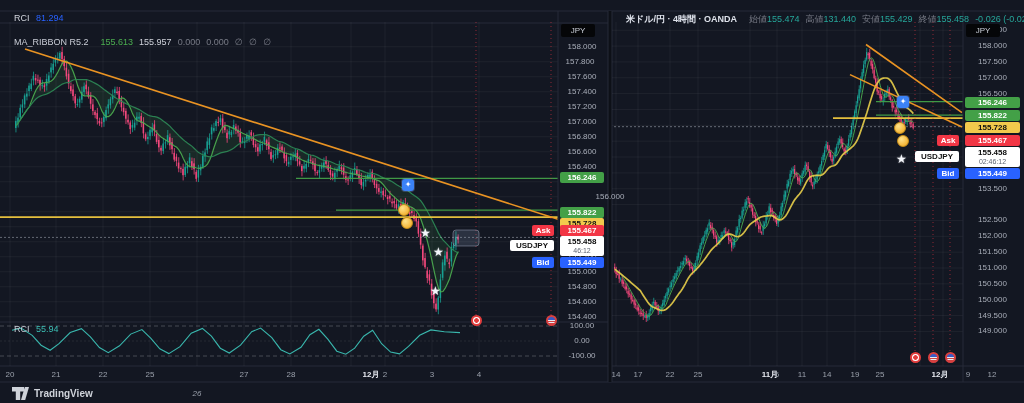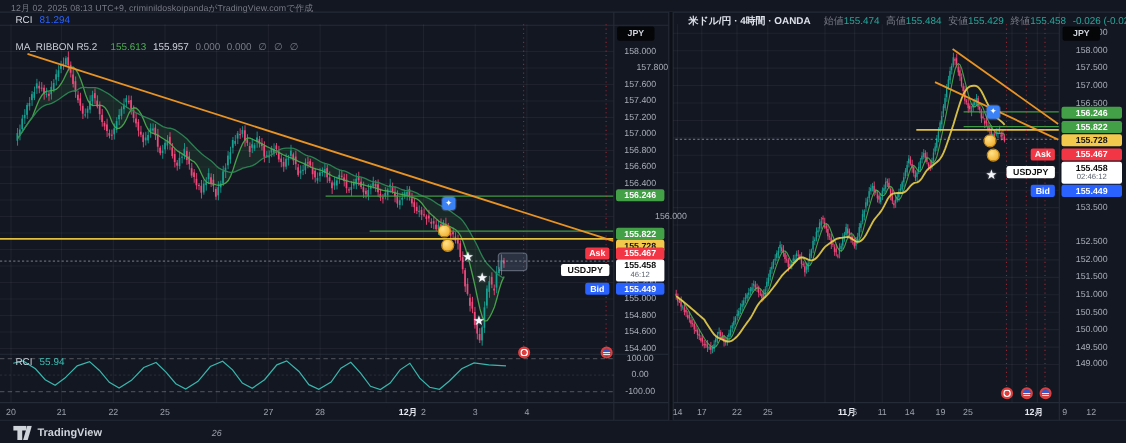--- a/index.html
+++ b/index.html
@@ -15,41 +15,40 @@
   .vR{color:#26a69a;}
   .mut{color:#787b86;margin-left:6px;letter-spacing:2px;}
   .tick{position:absolute;font-size:8px;color:#a8adb8;text-align:center;height:10px;line-height:10px;}
   .tlab{position:absolute;font-size:8px;color:#9aa0ab;text-align:center;width:30px;height:10px;line-height:10px;}
   .tlab.strong{color:#e6e9f0;font-weight:bold;margin-left:20px;}
   .chip{position:absolute;height:11px;line-height:11px;font-size:8px;font-weight:bold;
         text-align:center;border-radius:2px;z-index:4;}
   .cntbox{position:absolute;background:#ffffff;border-radius:2px;z-index:4;text-align:center;}
   .cntbox .p{font-size:8px;font-weight:bold;color:#0a0a0a;line-height:11px;}
   .cntbox .t{font-size:7px;color:#5c6370;line-height:8px;}
-  .jpy{position:absolute;background:#050608;color:#cfd3dc;font-size:8px;font-weight:bold;
+  .jpy{position:absolute;background:#050608;color:#cfd3dc;font-size:8px;font-weight:normal;
        text-align:center;height:13px;line-height:13px;border-radius:2px;z-index:4;}
   .stk{position:absolute;z-index:5;}
   .stk-blue{width:12px;height:12px;background:#3b82f6;border-radius:3px;color:#fff;
             font-size:8px;line-height:12px;text-align:center;box-shadow:0 0 0 1px rgba(150,180,255,.25);}
   .stk-coin{width:12px;height:12px;border-radius:50%;
             background:radial-gradient(circle at 35% 32%,#ffe28a,#f4b63a 70%,#d99a22);
             border:1px solid #c98f1b;box-sizing:border-box;}
   .stk-star{color:#f4f6fb;font-size:12px;line-height:12px;text-shadow:0 0 2px rgba(255,255,255,.55);}
   .ic{position:absolute;width:11px;height:11px;border-radius:50%;box-sizing:border-box;z-index:5;}
   .ic-target{border:2px solid #e23d3d;background:radial-gradient(circle,#e23d3d 0 2px,#ffffff 2.6px);}
   .ic-flag{border:2px solid #d94040;
            background:linear-gradient(180deg,#3a5bc7 0 45%,#e8eaf2 45% 58%,#cf4444 58% 72%,#e8eaf2 72% 86%,#cf4444 86%);}
   .foot{position:absolute;left:12px;top:387px;display:flex;align-items:center;gap:5px;z-index:3;}
   .foot span{font-size:10px;font-weight:bold;color:#cfd3da;}
 </style>
 </head>
 <body>
 
 <div id="app">
-  <div class="hdr">12月 02, 2025 08:13 UTC+9,  criminildoskoipandaがTradingView.comで作成</div>
 
   <svg id="cv" width="1024" height="403">
       <line x1="0" y1="11" x2="1024" y2="11" stroke="#262b38" stroke-width="1"></line>
       <line x1="0" y1="23" x2="608" y2="23" stroke="#262b38" stroke-width="1"></line>
       <line x1="0" y1="322" x2="608" y2="322" stroke="#262b38" stroke-width="1"></line>
       <line x1="0" y1="366" x2="1024" y2="366" stroke="#262b38" stroke-width="1"></line>
       <line x1="0" y1="382" x2="1024" y2="382" stroke="#262b38" stroke-width="1"></line>
       <rect x="608" y="11" width="4" height="371" fill="#0d1017"></rect>
       <line x1="608" y1="11" x2="608" y2="382" stroke="#262b38" stroke-width="1"></line>
       <line x1="612" y1="11" x2="612" y2="382" stroke="#262b38" stroke-width="1"></line>
@@ -958,25 +957,25 @@
     <div class="lg" style="left:14px;top:37px">
       <span class="sym" style="font-weight:normal;color:#c9cdd6">MA_RIBBON R5.2</span><span id="l-r2"><span style="color: rgb(76, 175, 80); margin-left: 6px;">155.613</span><span style="color: rgb(209, 212, 220); margin-left: 6px;">155.957</span><span style="color: rgb(120, 123, 134); margin-left: 6px;">0.000</span><span style="color: rgb(120, 123, 134); margin-left: 6px;">0.000</span></span><span class="mut">∅ ∅ ∅</span>
     </div>
 
     <div class="lg" style="left:14px;top:324px">
       <span style="color:#c9cdd6">RCI</span>
       <span style="color:#3bbfb4;margin-left:4px">55.94</span>
     </div>
 
     <div class="lg" style="left:626px;top:13px">
-      <span class="sym">米ドル/円 · 4時間 · OANDA</span><span class="lab">始値</span><span class="vR">155.474</span><span class="lab">高値</span><span class="vR">155.484</span><span class="lab">安値</span><span class="vR">155.429</span><span class="lab">終値</span><span class="vR">155.458</span><span class="vR" style="margin-left:6px">-0.026 (-0.02%)</span>
+      <span class="sym">米ドル/円 · 4時間 · OANDA</span><span class="lab">始値</span><span class="vR">155.474</span><span class="lab">高値</span><span class="vR">131.440</span><span class="lab">安値</span><span class="vR">155.429</span><span class="lab">終値</span><span class="vR">155.458</span><span class="vR" style="margin-left:6px">-0.026 (-0.02%)</span>
     </div>
   <div style="position: absolute; left: 558px; top: 11px; width: 50px; height: 371px;"></div>
       <div class="tick" style="left: 560px; top: 41.75px; width: 44px;">158.000</div>
-      <div class="tick" style="left: 571px; top: 56.75px; width: 44px; text-align: center;">157.800</div>
+      <div class="tick" style="left: 558px; top: 56.75px; width: 44px; text-align: center;">157.800</div>
       <div class="tick" style="left: 560px; top: 71.75px; width: 44px;">157.600</div>
       <div class="tick" style="left: 560px; top: 86.75px; width: 44px;">157.400</div>
       <div class="tick" style="left: 560px; top: 101.75px; width: 44px;">157.200</div>
       <div class="tick" style="left: 560px; top: 116.75px; width: 44px;">157.000</div>
       <div class="tick" style="left: 560px; top: 131.75px; width: 44px;">156.800</div>
       <div class="tick" style="left: 560px; top: 146.75px; width: 44px;">156.600</div>
       <div class="tick" style="left: 560px; top: 161.75px; width: 44px;">156.400</div>
       <div class="tick" style="left: 588px; top: 191.75px; width: 44px;">156.000</div>
       <div class="tick" style="left: 560px; top: 221.75px; width: 44px;">155.600</div>
       <div class="tick" style="left: 560px; top: 251.75px; width: 44px;">155.200</div>

